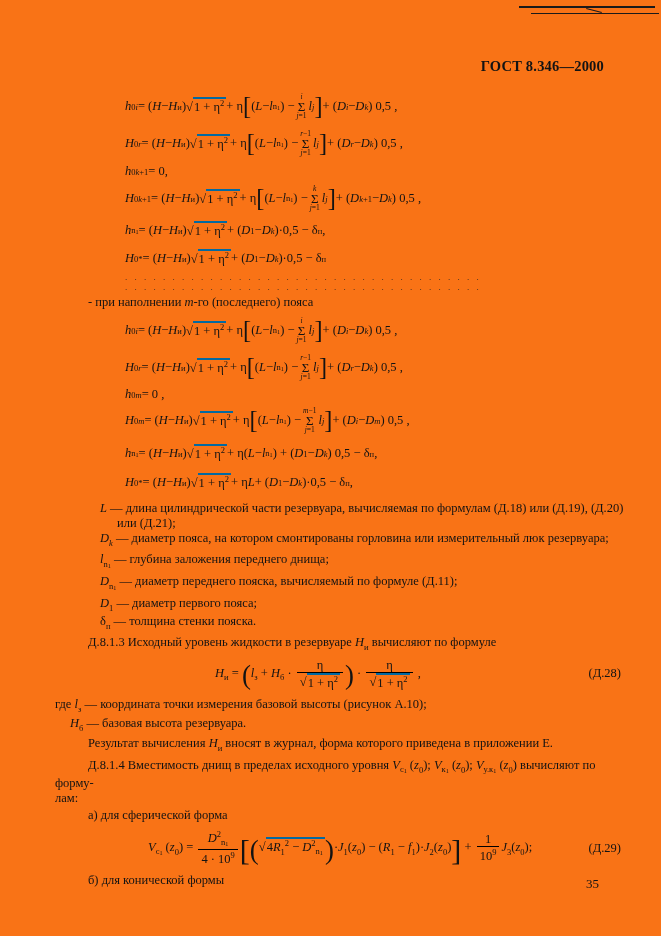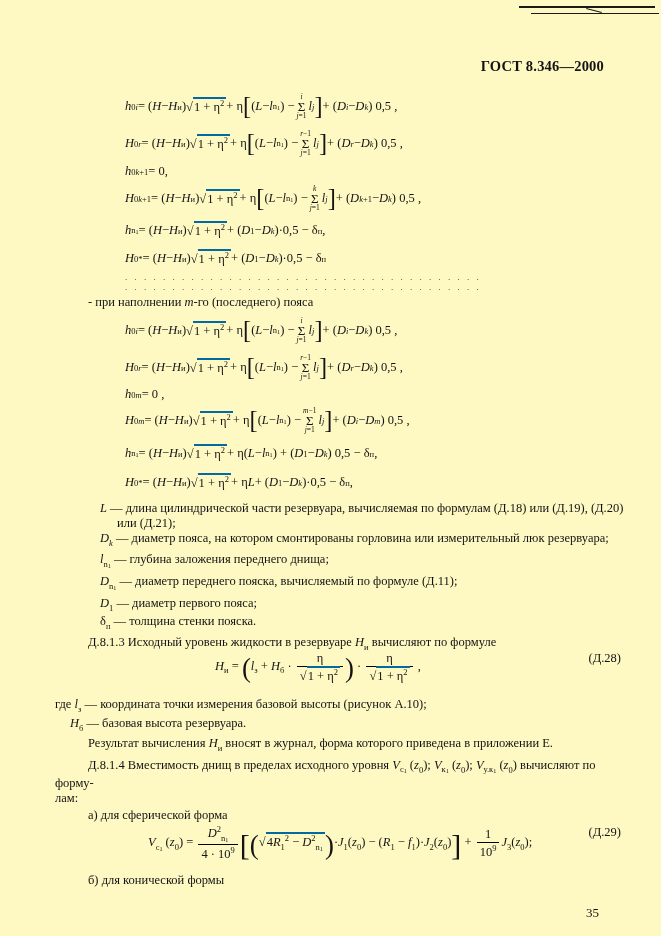--- a/index.html
+++ b/index.html
@@ -1,16 +1,16 @@
 <!DOCTYPE html>
 <html><head>
 <meta charset="utf-8">
 <style>
   html,body{margin:0;padding:0;background:#ffffff;}
-  .page{position:relative;width:661px;height:936px;background:#fef9c3;color:#131313;
+  .page{position:relative;width:661px;height:936px;background:#f97316;color:#131313;
         font-family:"Liberation Serif",serif;overflow:hidden;}
   
   .art1{position:absolute;top:6px;left:519px;width:136px;border-top:2px solid #1a1a1a;}
   .art2{position:absolute;top:13px;left:531px;width:128px;border-top:1.5px solid #1a1a1a;}
   .art3{position:absolute;top:10px;left:586px;width:16px;border-top:1.5px solid #1a1a1a;transform:rotate(14deg);}
   .hdr{margin:58px 57px 0 0;text-align:right;font-weight:bold;font-size:14.5px;letter-spacing:.2px;}
   
   .frow{display:flex;align-items:center;margin-left:125px;font-size:12.5px;white-space:nowrap;}
   .frow i, .fm i{font-family:"Liberation Serif",serif;}
   sub{font-size:8.5px;} sup{font-size:8.5px;}
@@ -29,27 +29,27 @@
   .h38{height:37px;} .h36{height:35px;} .h32{height:31px;} .h30{height:29px;}
   .h28{height:27px;} .h20{height:19px;} .h18{height:17px;}
   .dotrow{margin-left:125px;height:10px;font-size:9px;letter-spacing:2.5px;line-height:10px;color:#222;}
   .lead{margin:3px 0 2px 88px;font-size:12.5px;}
   
   .defs{margin-top:5px;font-size:12.5px;line-height:1.16;}
   .def{margin-left:100px;padding-left:17px;text-indent:-17px;margin-bottom:1px;max-width:520px;}
   .def-first{margin-left:55px;padding-left:27px;text-indent:-27px;max-width:555px;}
   .gap{margin-top:4px;margin-bottom:4px;}
   .para{margin:3px 55px 0 55px;text-indent:33px;font-size:12.5px;line-height:1.2;max-width:560px;}
-  .eqrow{display:flex;font-size:12.5px;}
+  .eqrow{display:flex;align-items:center;font-size:12.5px;}
   .eq28{height:45px;} .eq29{height:46px;}
   .eqbody28{margin-left:215px;white-space:nowrap;}
   .eqbody29{margin-left:148px;white-space:nowrap;}
   .eqlabel{margin-left:auto;margin-right:40px;font-size:12.5px;}
   .item{margin:2px 0 2px 88px;font-size:12.5px;}
-  .pagenum{position:absolute;top:905px;left:586px;font-size:13px;}
+  .pagenum{position:absolute;top:876px;left:586px;font-size:13px;}
 </style>
 </head>
 <body>
 
 <div class="page">
 
   <div class="art1"></div>
   <div class="art2"></div>
   <div class="art3"></div>
 

